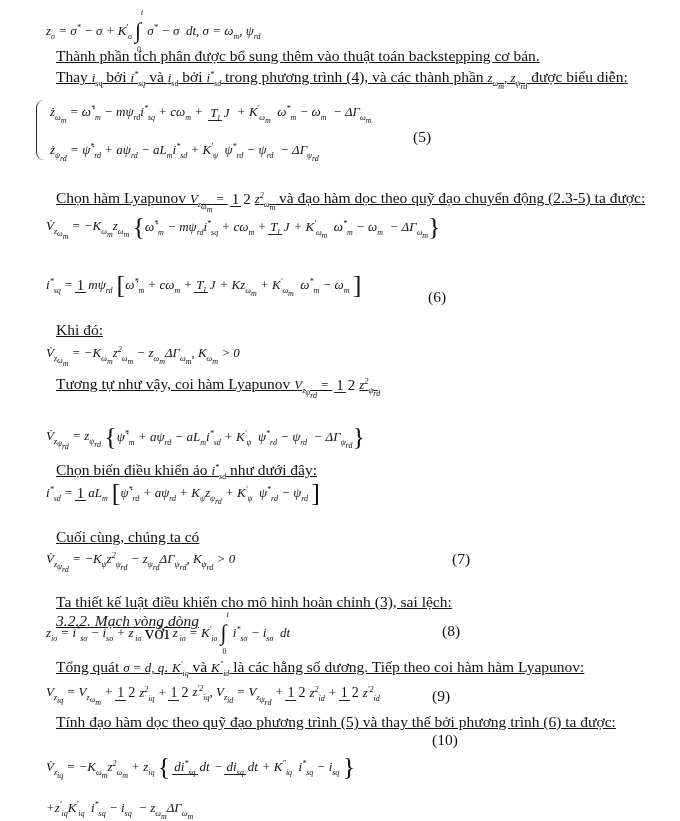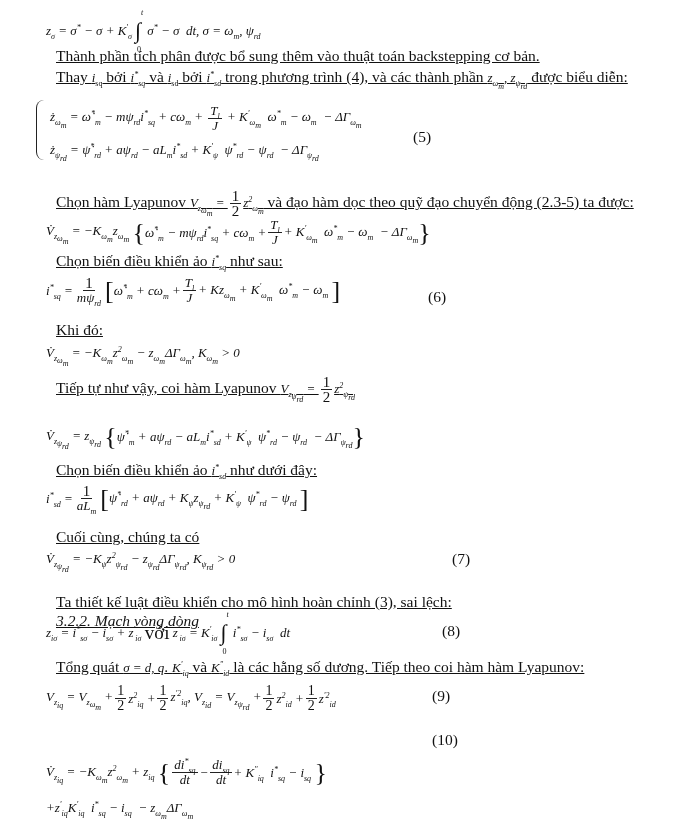--- a/index.html
+++ b/index.html
@@ -5,21 +5,21 @@
   html, body { margin:0; padding:0; background:#ffffff; }
   body { width:680px; height:821px; overflow:hidden; position:relative;
          font-family:"Liberation Serif","DejaVu Serif",serif; color:#111; }
   .page { position:absolute; left:0; top:0; width:680px; height:821px; }
   .line { position:absolute; left:56px; font-size:15.5px; line-height:18px; white-space:nowrap;text-decoration:underline; }
   .eq { position:absolute; left:46px; font-size:13px; font-style:italic; white-space:nowrap;
         display:flex; align-items:center; }
   .eqno { position:absolute; font-size:15.5px; font-style:normal; }
   .m { font-style:italic; font-size:13px; }
   sub, sup { font-size:8px; line-height:0; }
-  .frac { display:inline-flex; flex-direction:column; align-items:center; vertical-align:middle;
+  .frac { display:inline-flex; align-items:center; vertical-align:middle;
           margin:0 2px; font-style:italic; }
   .frac .num { border-bottom:1px solid #222; padding:0 2px; line-height:14px; }
   .frac .den { padding:0 2px; line-height:14px; }
   .frac.up { font-style:normal; font-size:15px; }
   .int { font-size:22px; font-style:normal; margin:0 3px; position:relative; }
   .int .ub { position:absolute; top:-10px; left:6px; font-size:8px; font-style:italic; }
   .int .lb { position:absolute; bottom:-10px; left:2px; font-size:8px; }
   .sys { position:absolute; left:36px; top:100px; }
   .sysbrace { position:absolute; left:0; top:0; width:8px; height:56px;
               border-left:1.2px solid #222; border-radius:8px 0 0 8px; }
@@ -70,23 +70,20 @@
     <span class="br">{</span>
     <span>ω̇<sup>*</sup><sub>m</sub> − mψ<sub>rd</sub>i<sup>*</sup><sub>sq</sub> + cω<sub>m</sub> + </span>
     <span class="frac">
         <span class="num">T<sub>l</sub></span>
         <span class="den">J</span>
       </span>
     <span>+ K<sup>'</sup><sub>ω<sub>m</sub></sub> &nbsp;ω<sup>*</sup><sub>m</sub> − ω<sub>m</sub> &nbsp;− ΔΓ<sub>ω<sub>m</sub></sub></span>
     <span class="br">}</span>
   </div>
 
-  <div class="line" style="top:252px;">
-    <span>Chọn biến điều khiển ảo </span><span class="m">i<sup>*</sup><sub>sq</sub></span><span> như sau:</span>
-  </div>
 
   <div class="eq" style="top:276px;text-align:right;">
     <span>i<sup>*</sup><sub>sq</sub> = </span>
     <span class="frac">
         <span class="num" style="font-style:normal;font-size:15px;">1</span>
         <span class="den">mψ<sub>rd</sub></span>
       </span>
     <span class="br">[</span>
     <span>ω̇<sup>*</sup><sub>m</sub> + cω<sub>m</sub> + </span>
     <span class="frac">
@@ -98,21 +95,21 @@
   </div>
   <div class="eqno" style="left:428px; top:288px;">(6)</div>
 
   <div class="line" style="top:321px;">Khi đó:</div>
 
   <div class="eq" style="top:345px;">
     <span>V̇<sub>z<sub>ω<sub>m</sub></sub></sub> = −K<sub>ω<sub>m</sub></sub>z<sup>2</sup><sub>ω<sub>m</sub></sub> − z<sub>ω<sub>m</sub></sub>ΔΓ<sub>ω<sub>m</sub></sub>, K<sub>ω<sub>m</sub></sub> &gt; 0</span>
   </div>
 
   <div class="line" style="top:375px;">
-    <span>Tiếp tự như vậy, coi hàm Lyapunov </span><span class="m">V<sub>z<sub>ψ<sub>rd</sub></sub></sub> = </span><span class="frac up">
+    <span>Tương tự như vậy, coi hàm Lyapunov </span><span class="m">V<sub>z<sub>ψ<sub>rd</sub></sub></sub> = </span><span class="frac up">
         <span class="num">1</span>
         <span class="den">2</span>
       </span><span class="m">z<sup>2</sup><sub>ψ<sub>rd</sub></sub></span>
   </div>
 
   <div class="eq" style="top:428px;">
     <span>V̇<sub>z<sub>ψ<sub>rd</sub></sub></sub> = z<sub>ψ<sub>rd</sub></sub>&nbsp;</span>
     <span class="br">{</span>
     <span>ψ̇<sup>*</sup><sub>m</sub> + aψ<sub>rd</sub> − aL<sub>m</sub>i<sup>*</sup><sub>sd</sub> + K<sup>'</sup><sub>ψ</sub> &nbsp;ψ<sup>*</sup><sub>rd</sub> − ψ<sub>rd</sub> &nbsp;− ΔΓ<sub>ψ<sub>rd</sub></sub></span>
     <span class="br">}</span>
@@ -175,20 +172,21 @@
       </span>
     <span>z<sup>2</sup><sub>id</sub> + </span>
     <span class="frac" style="font-style:normal;font-size:14px;">
         <span class="num">1</span>
         <span class="den">2</span>
       </span>
     <span>z<sup>'2</sup><sub>id</sub></span>
   </div>
   <div class="eqno" style="left:432px; top:687px;">(9)</div>
 
+  <div class="line" style="top:713px;">Tính đạo hàm dọc theo quỹ đạo phương trình (5) và thay thế bởi phương trình (6) ta được:</div>
 
   <div class="eq" style="top:758px;">
     <span>V̇<sub>z<sub>iq</sub></sub> = −K<sub>ω<sub>m</sub></sub>z<sup>2</sup><sub>ω<sub>m</sub></sub> + z<sub>iq</sub>&nbsp;</span>
     <span class="br">{</span>
     <span class="frac">
         <span class="num">di<sup>*</sup><sub>sq</sub></span>
         <span class="den">dt</span>
       </span>
     <span>− </span>
     <span class="frac">

